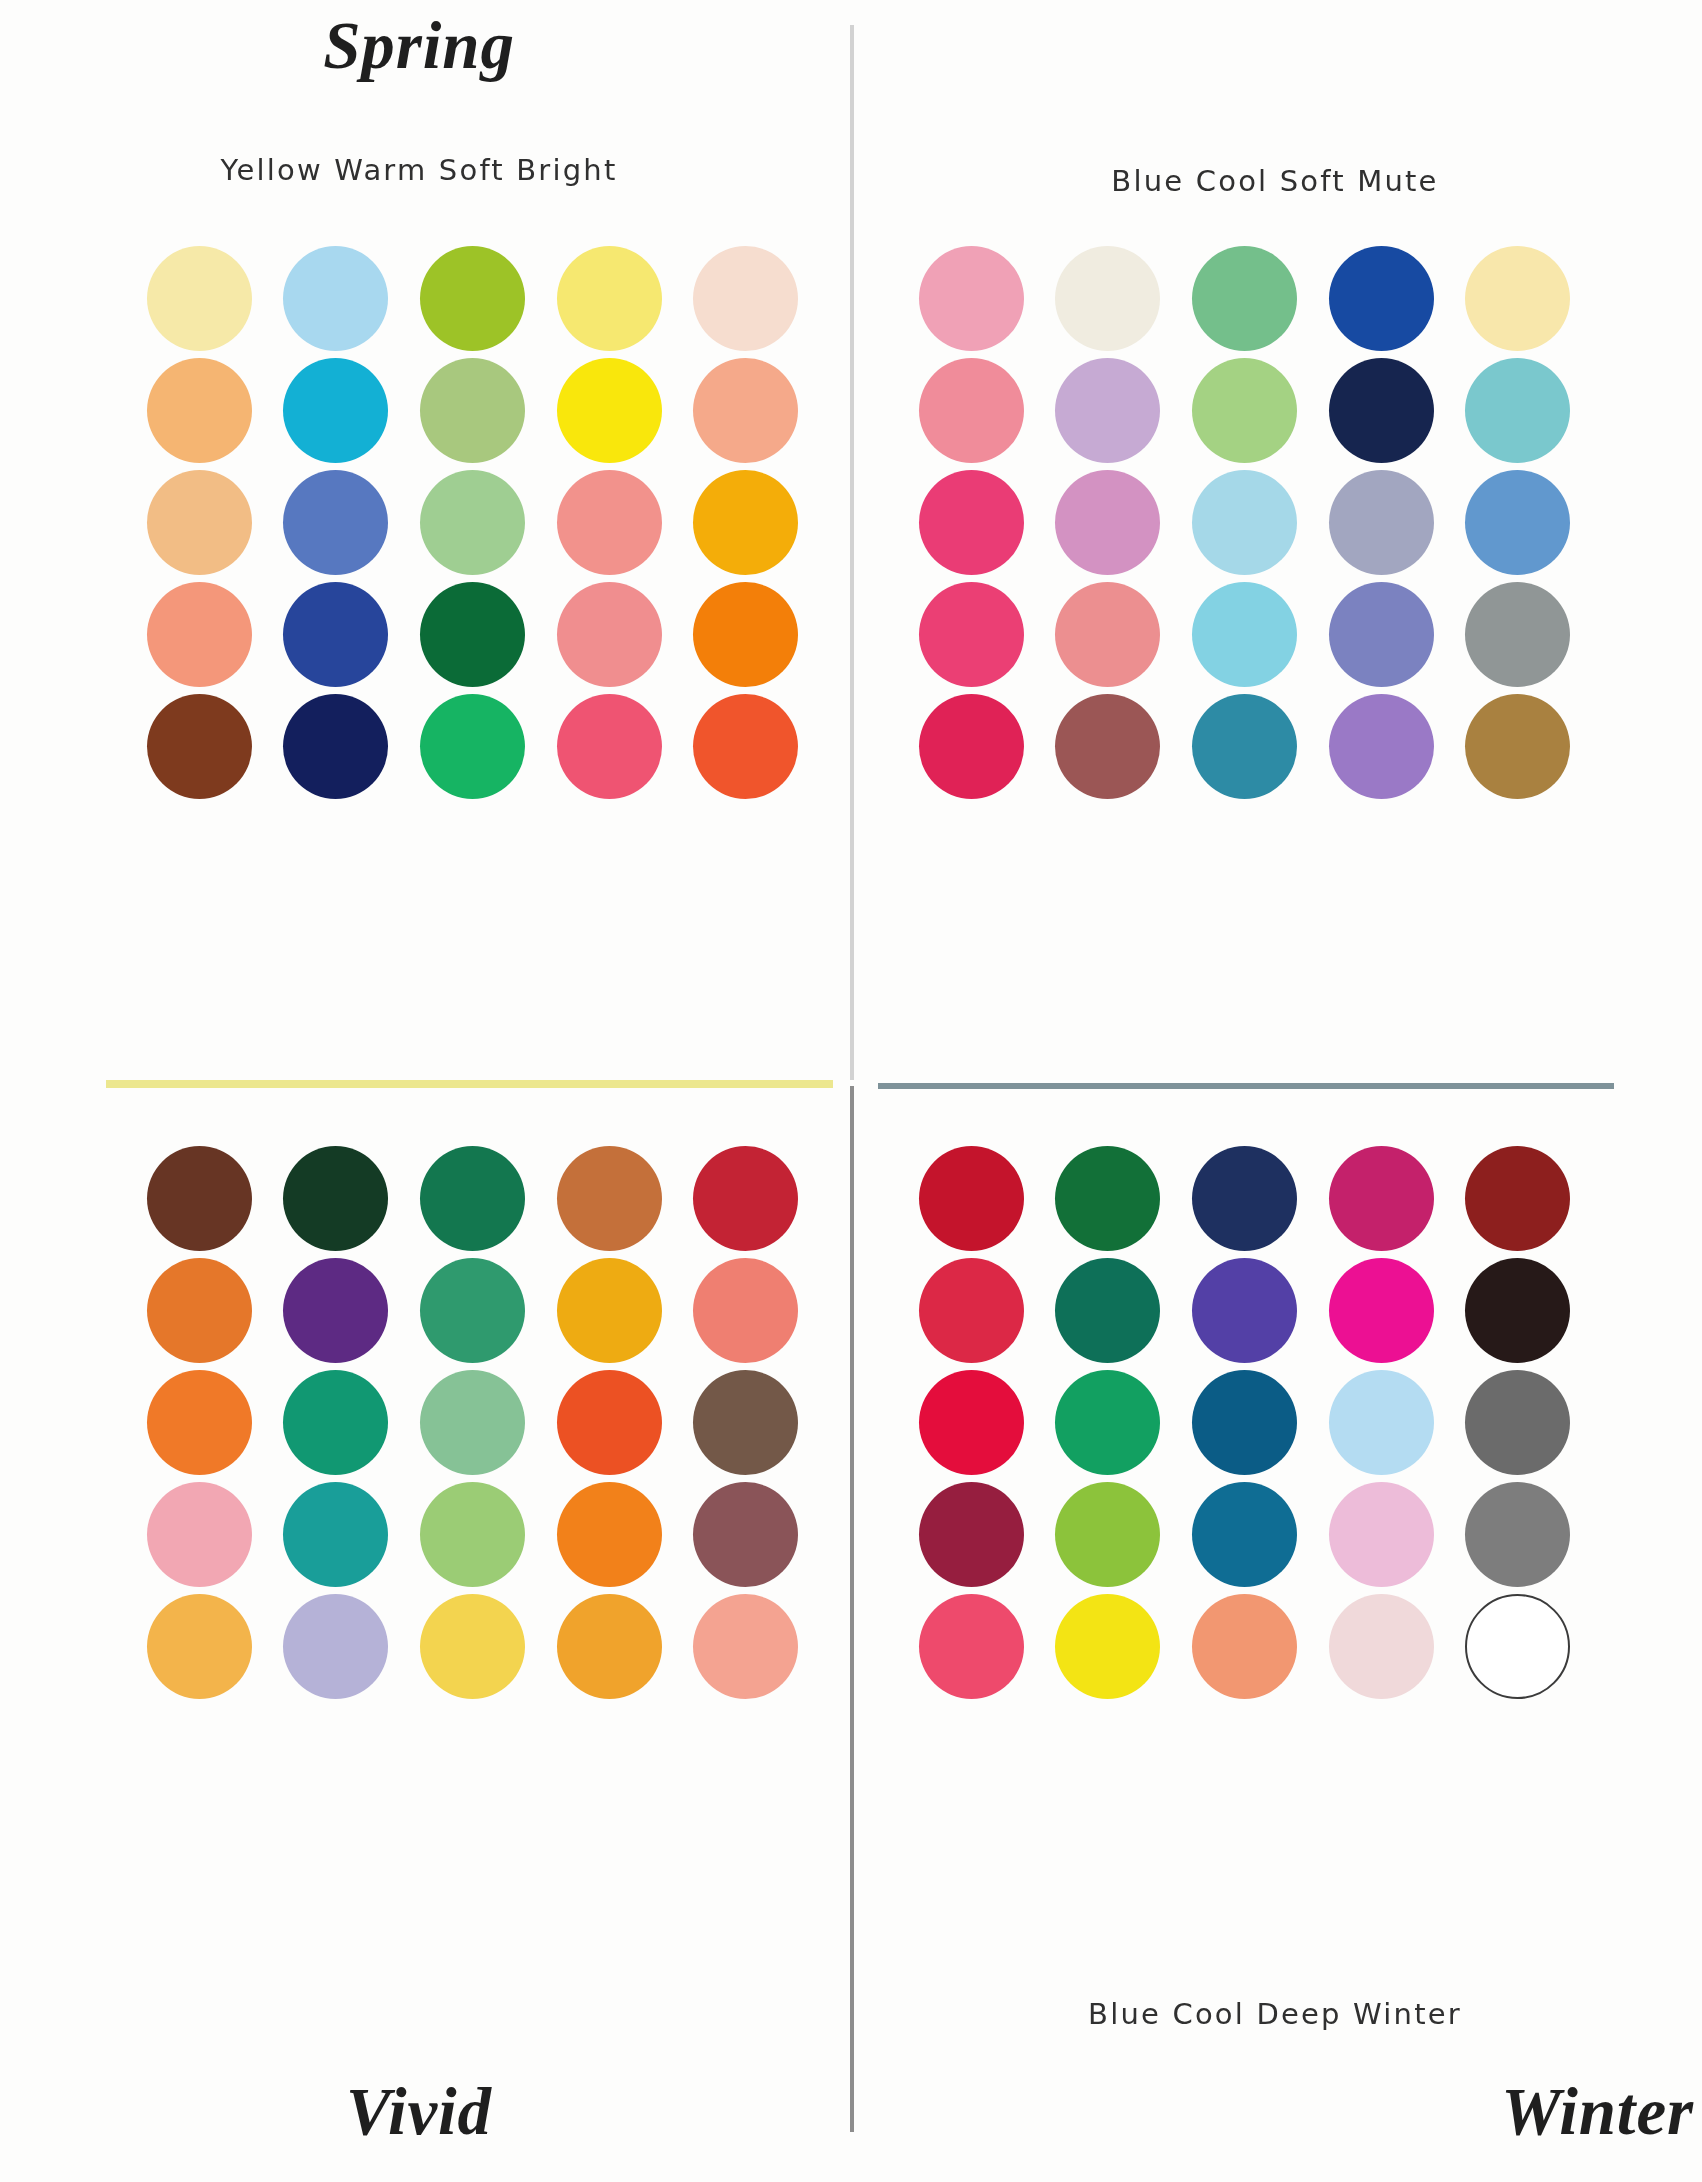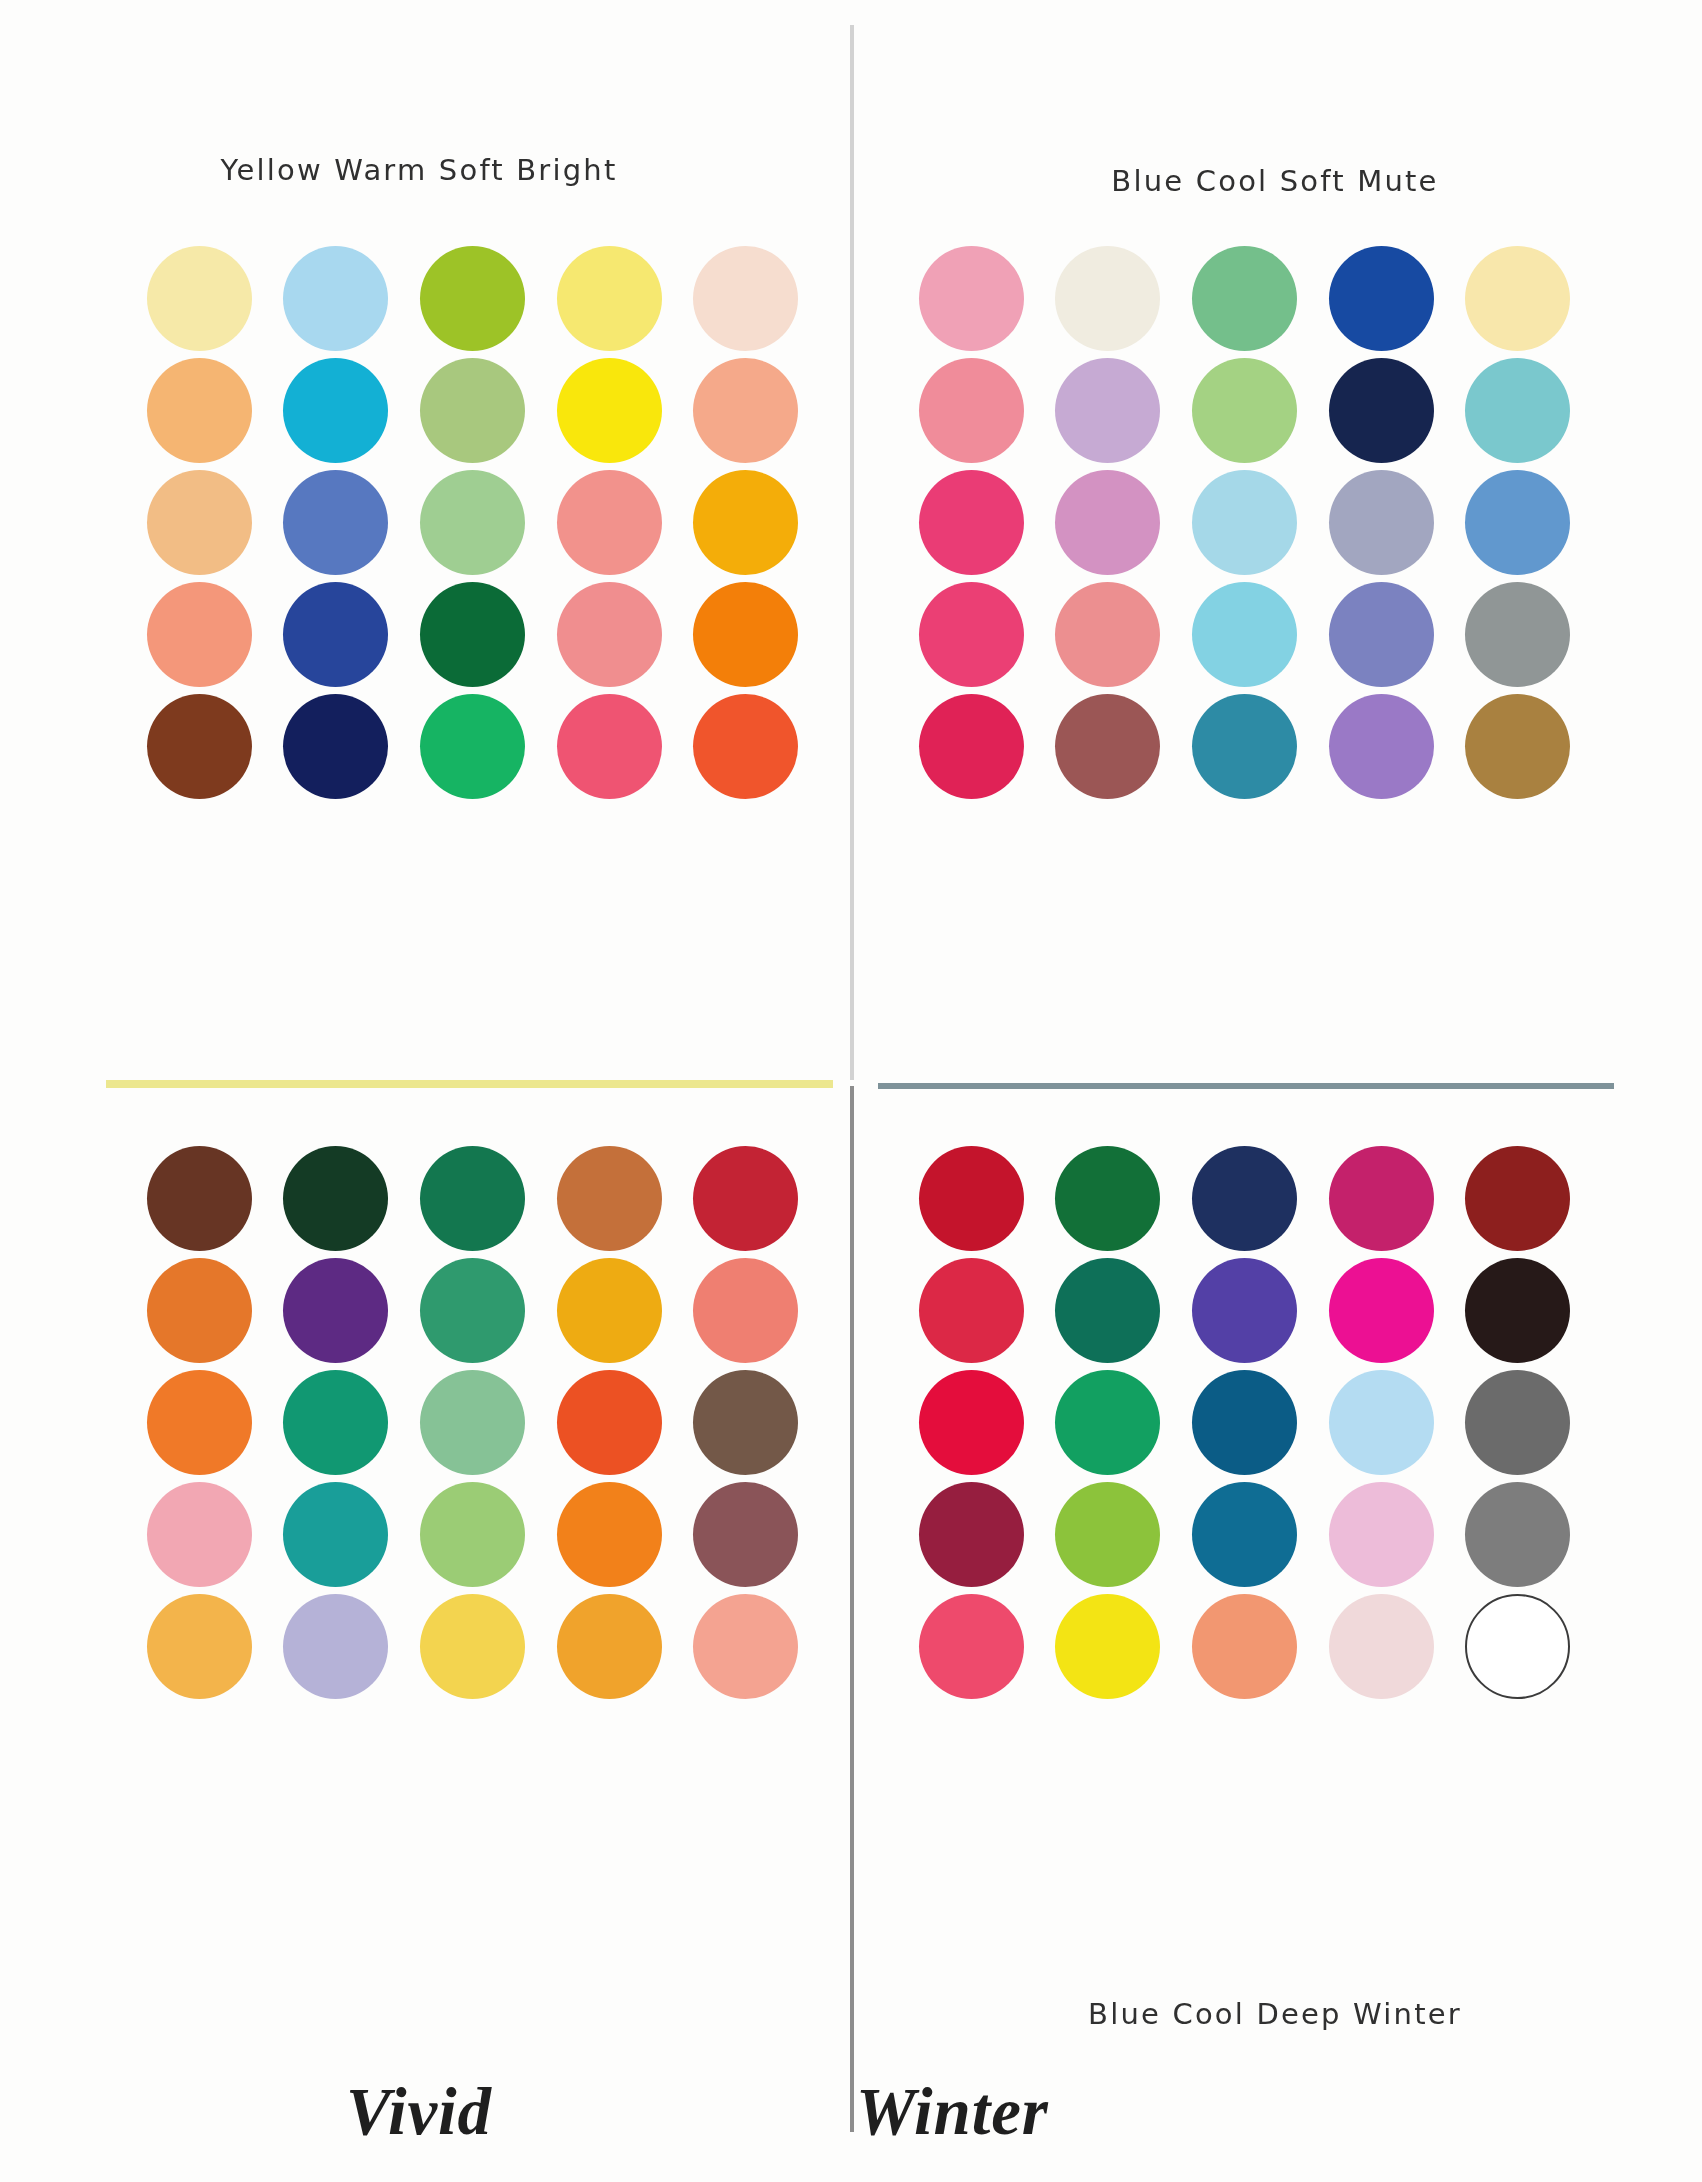--- a/index.html
+++ b/index.html
@@ -61,21 +61,21 @@
     font-style: italic;
     font-weight: 700;
     font-size: 67px;
     color: #1f1f1f;
     letter-spacing: 0.9px;
     white-space: nowrap;
   }
   .title-spring  { left: 0;    top: 7px;    width: 838px;  text-align: center; }
   .title-summer  { left: 856px; top: 7px;   width: 838px;  text-align: center; }
   .title-autumn  { left: 0;    top: 2073px; width: 838px;  text-align: center; }
-  .title-winter  { left: 856px; top: 2073px; width: 838px;  text-align: left; }
+  .title-winter  { left: 856px; top: 2073px; width: 838px;  text-align: right; }
 
   
   .season-subtitle {
     position: absolute;
     font-family: "DejaVu Sans", "Liberation Sans", sans-serif;
     font-size: 29px;
     color: #303030;
     letter-spacing: 2.2px;
     white-space: nowrap;
   }
@@ -118,20 +118,21 @@
 </head>
 <body>
 
 <div class="sheet">
 
   <div class="divider-vertical-top"></div>
   <div class="divider-vertical-bottom"></div>
   <div class="divider-horizontal-left"></div>
   <div class="divider-horizontal-right"></div>
 
+  <div class="season-title title-spring">Spring</div>
   <div class="season-subtitle sub-spring">Yellow Warm Soft Bright</div>
   <div class="swatch-grid grid-spring">
       <div class="swatch-cell">
         <span class="swatch" title="#f6e9a8" style="background: rgb(246, 233, 168);"></span>
       </div>
       <div class="swatch-cell">
         <span class="swatch" title="#a8d8ef" style="background: rgb(168, 216, 239);"></span>
       </div>
       <div class="swatch-cell">
         <span class="swatch" title="#9dc327" style="background: rgb(157, 195, 39);"></span>

